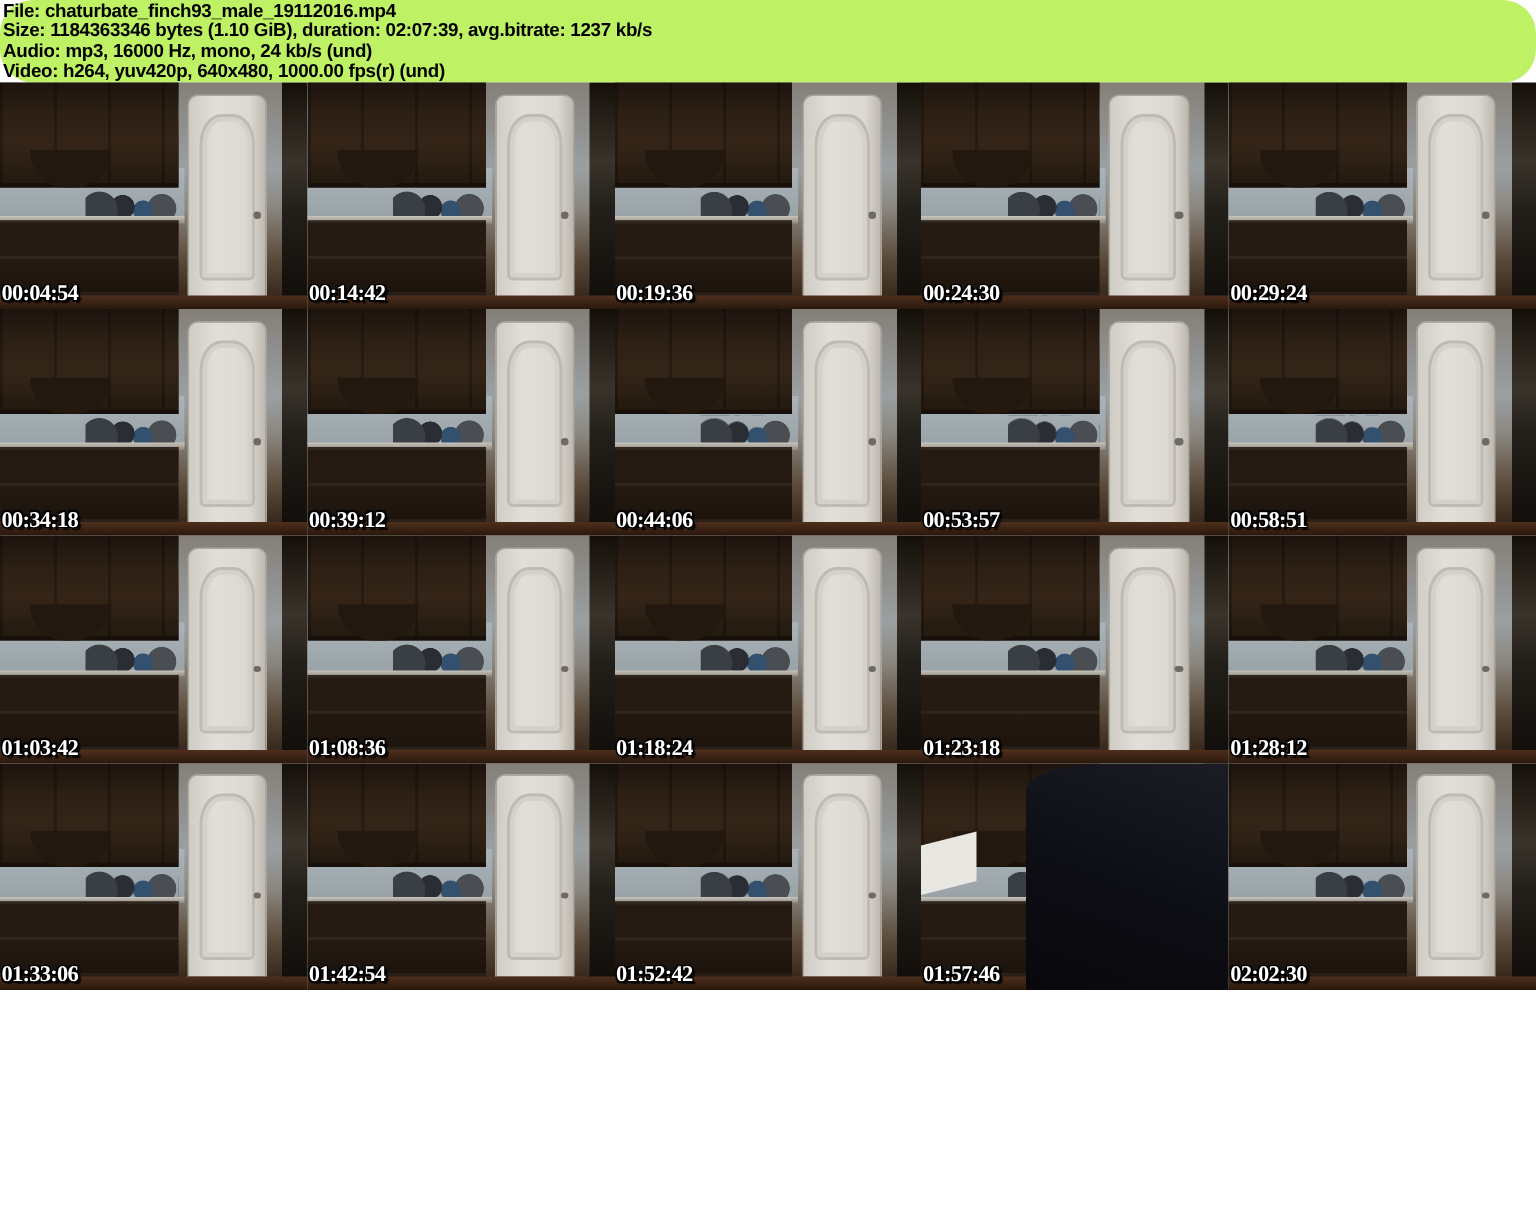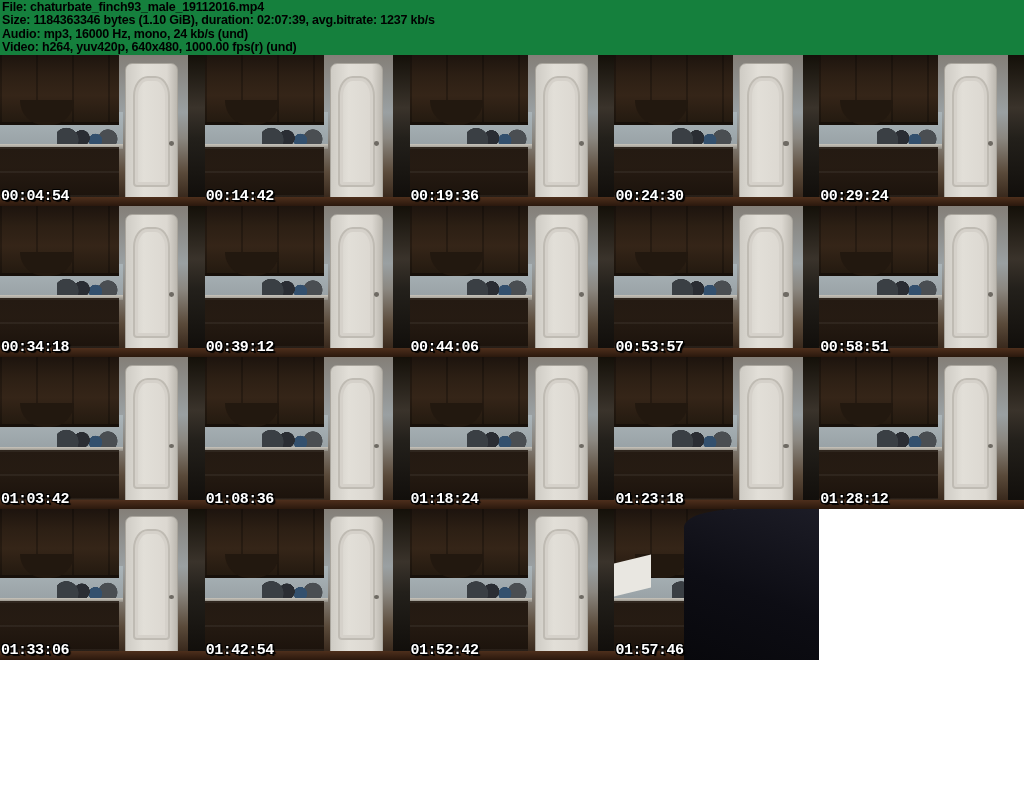--- a/index.html
+++ b/index.html
@@ -7,21 +7,22 @@
     width: 1024px; height: 811px;
     background: #ffffff;
     overflow: hidden;
     font-family: "Liberation Sans", sans-serif;
   }
 
   
   .meta {
     padding: 1px 0 0 2px;
     height: 54px;
-    background: #15803d;
+    background: #bef264;
+    border-radius: 22px;
   }
   .meta .line {
     display: block;
     font-size: 12.5px;
     font-weight: bold;
     color: #000000;
     line-height: 13.4px;
     letter-spacing: -0.2px;
     white-space: nowrap;
   }
@@ -97,21 +98,21 @@
     border-radius: 40% 0 0 0 / 12% 0 0 0;
   }
   .v-dark .scene::before { content: ""; position: absolute; z-index: 7;
     left: -4%; top: 34%; width: 22%; height: 22%;
     background: #e9e7e1; transform: skewY(-14deg);
   }
 
   
   .ts {
     position: absolute; left: 1px; bottom: 1px; z-index: 10;
-    font-family: Liberation Mono, monospace;
+    font-family: Liberation Serif, serif;
     font-size: 15px; font-weight: bold;
     color: #ffffff;
     letter-spacing: -0.5px;
     text-shadow:
       -1px -1px 0 #000, 1px -1px 0 #000,
       -1px  1px 0 #000, 1px  1px 0 #000,
        2px  2px 1px #000;
   }
 </style>
 </head>
@@ -402,13 +403,28 @@
       <div class="hood"></div>
       <div class="clutter"></div>
       <div class="counter-edge"></div>
       <div class="island"></div>
 
       <div class="appliance"></div>
       <div class="floor"></div>
     </div>
     <span class="ts">01:57:46</span>
   </div>
+    <div class="thumb">
+    <div class="scene">
+      <div class="wall-splash"></div>
+      <div class="cabinets"></div>
+      <div class="hood"></div>
+      <div class="clutter"></div>
+      <div class="counter-edge"></div>
+      <div class="island"></div>
+      <div class="door"></div>
+      <div class="knob"></div>
+      <div class="appliance"></div>
+      <div class="floor"></div>
+    </div>
+    <span class="ts">02:02:30</span>
+  </div>
   </div>
 
 </body></html>

